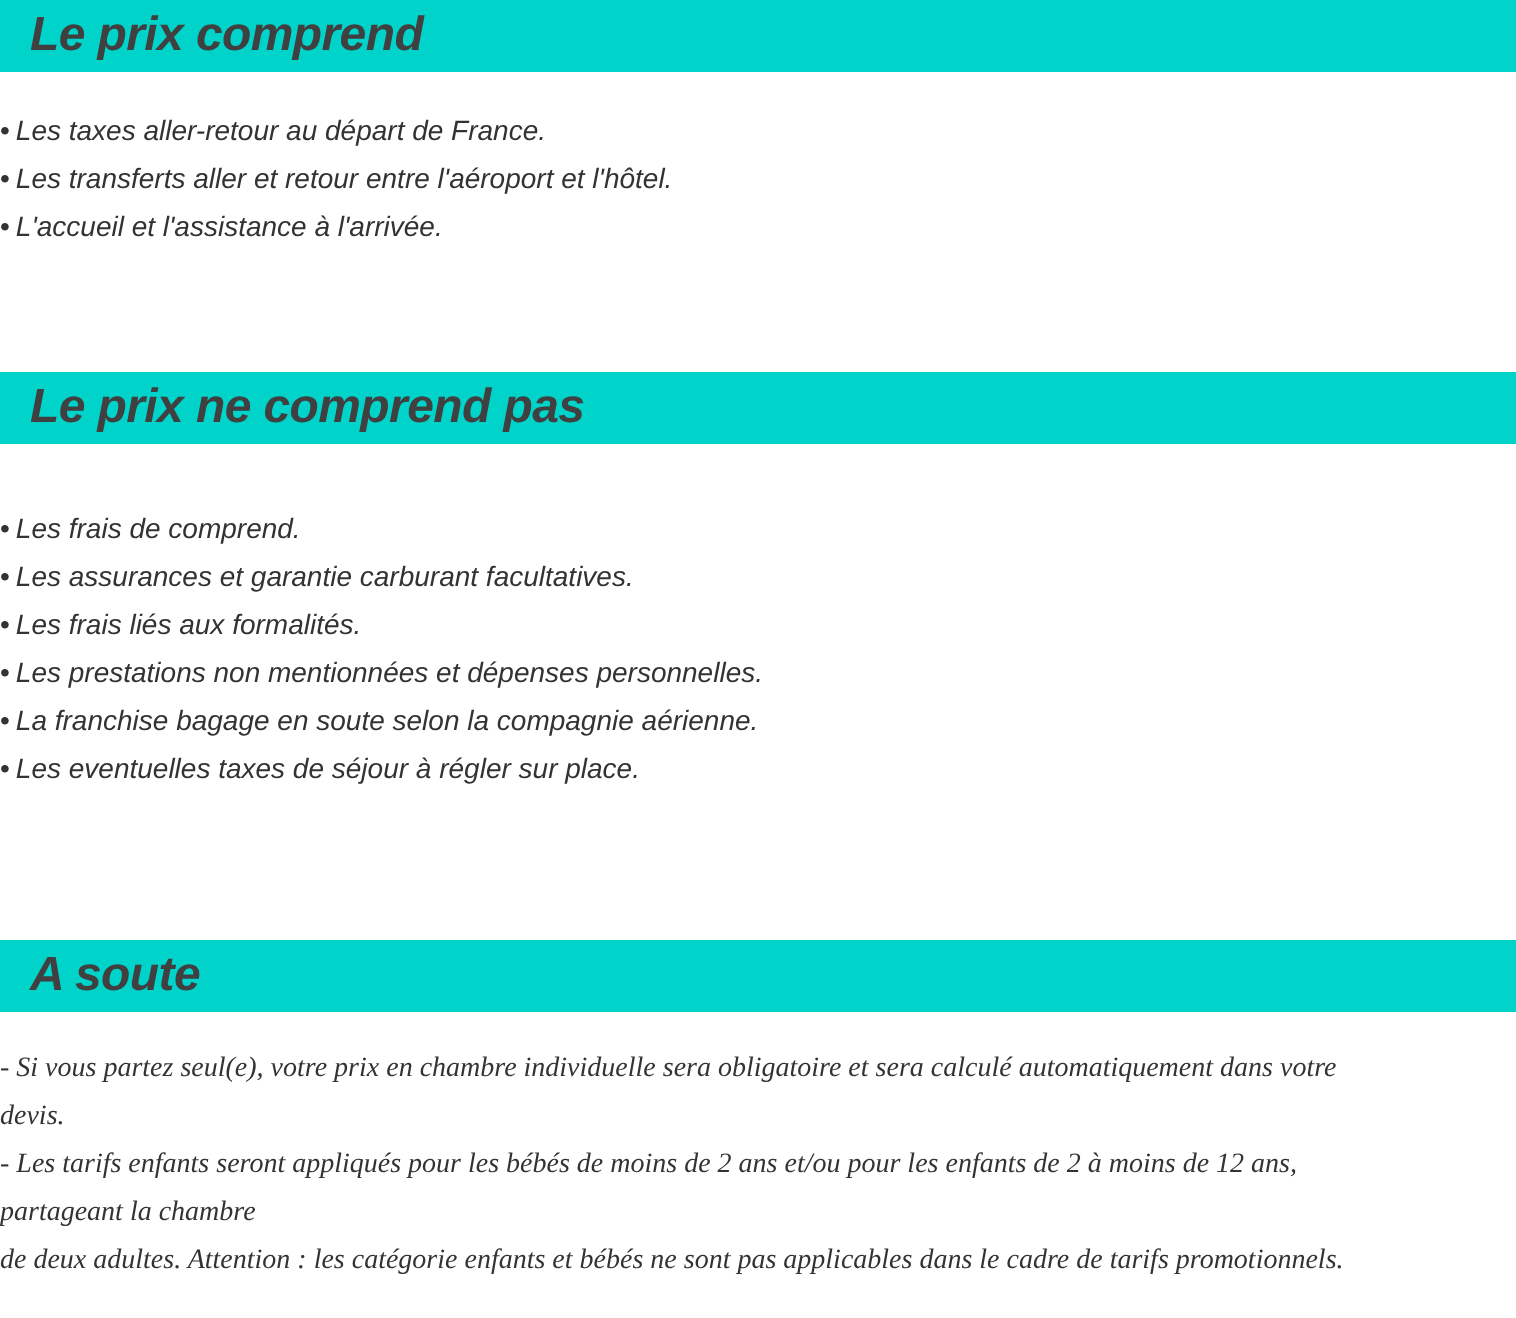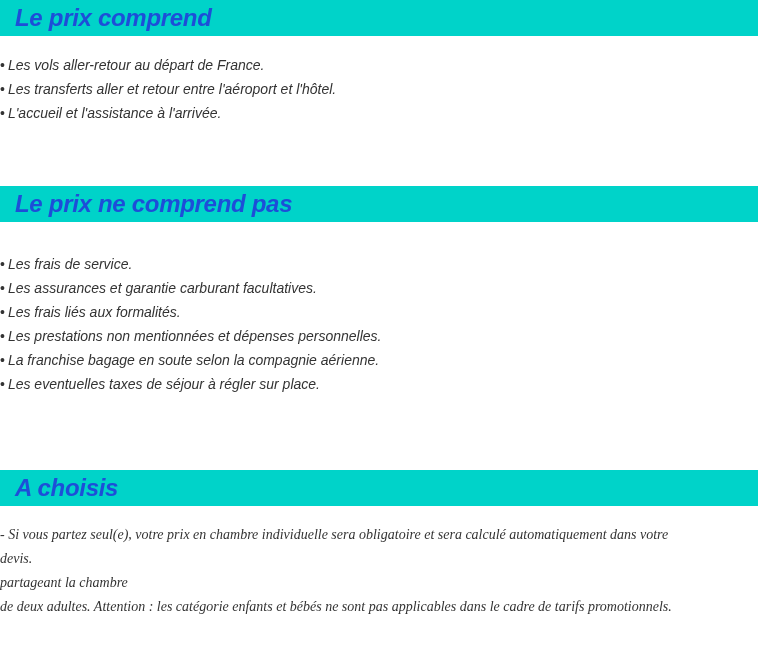--- a/index.html
+++ b/index.html
@@ -1,57 +1,58 @@
 <!DOCTYPE html>
 <html><head>
 <meta charset="utf-8">
 <style>
   html, body { margin:0; padding:0; background:#ffffff; }
   body { width:758px; height:659px; position:relative; overflow:hidden;
          font-family:"Liberation Sans", sans-serif; color:#333333; }
   .band { position:absolute; left:0; width:758px; height:36px; background:#00d3c9; }
   .band h2 { margin:0; padding-left:15px; line-height:36px; font-size:24px;
-             font-style:italic; font-weight:bold; color:#1d4ed8; letter-spacing:-0.3px; }
+             font-style:italic; font-weight:bold; color:#404040; letter-spacing:-0.3px; }
   .list { position:absolute; left:0; margin:0; padding:0; list-style:none; }
   .list li { font-size:14px; font-style:italic; line-height:24px; height:24px; white-space:nowrap; }
   .list li .bullet { font-style:normal; margin-right:3px; }
   .para { position:absolute; left:0; width:758px; font-size:14px; font-style:italic; line-height:24px; }
   .para div { white-space:nowrap; }
 </style>
 </head>
 <body>
 
 <section>
   <div class="band" style="top:0;">
     <h2>Le prix comprend</h2>
   </div>
   <ul class="list" style="top:53px;">
-    <li><span class="bullet">•</span><span>Les vols aller-retour au départ de France.</span></li>
+    <li><span class="bullet">•</span><span>Les taxes aller-retour au départ de France.</span></li>
     <li><span class="bullet">•</span><span>Les transferts aller et retour entre l'aéroport et l'hôtel.</span></li>
     <li><span class="bullet">•</span><span>L'accueil et l'assistance à l'arrivée.</span></li>
   </ul>
 </section>
 
 <section>
   <div class="band" style="top:186px;">
     <h2>Le prix ne comprend pas</h2>
   </div>
   <ul class="list" style="top:252px;">
-    <li><span class="bullet">•</span><span>Les frais de service.</span></li>
+    <li><span class="bullet">•</span><span>Les frais de comprend.</span></li>
     <li><span class="bullet">•</span><span>Les assurances et garantie carburant facultatives.</span></li>
     <li><span class="bullet">•</span><span>Les frais liés aux formalités.</span></li>
     <li><span class="bullet">•</span><span>Les prestations non mentionnées et dépenses personnelles.</span></li>
     <li><span class="bullet">•</span><span>La franchise bagage en soute selon la compagnie aérienne.</span></li>
     <li><span class="bullet">•</span><span>Les eventuelles taxes de séjour à régler sur place.</span></li>
   </ul>
 </section>
 
 <section>
   <div class="band" style="top:470px;">
-    <h2>A choisis</h2>
+    <h2>A soute</h2>
   </div>
   <div class="para" style="top:523px;font-family:Liberation Serif, serif;">
     <div>- Si vous partez seul(e), votre prix en chambre individuelle sera obligatoire et sera calculé automatiquement dans votre</div>
     <div>devis.</div>
+    <div>- Les tarifs enfants seront appliqués pour les bébés de moins de 2 ans et/ou pour les enfants de 2 à moins de 12 ans,</div>
     <div>partageant la chambre</div>
     <div>de deux adultes. Attention : les catégorie enfants et bébés ne sont pas applicables dans le cadre de tarifs promotionnels.</div>
   </div>
 </section>
 
 </body></html>

